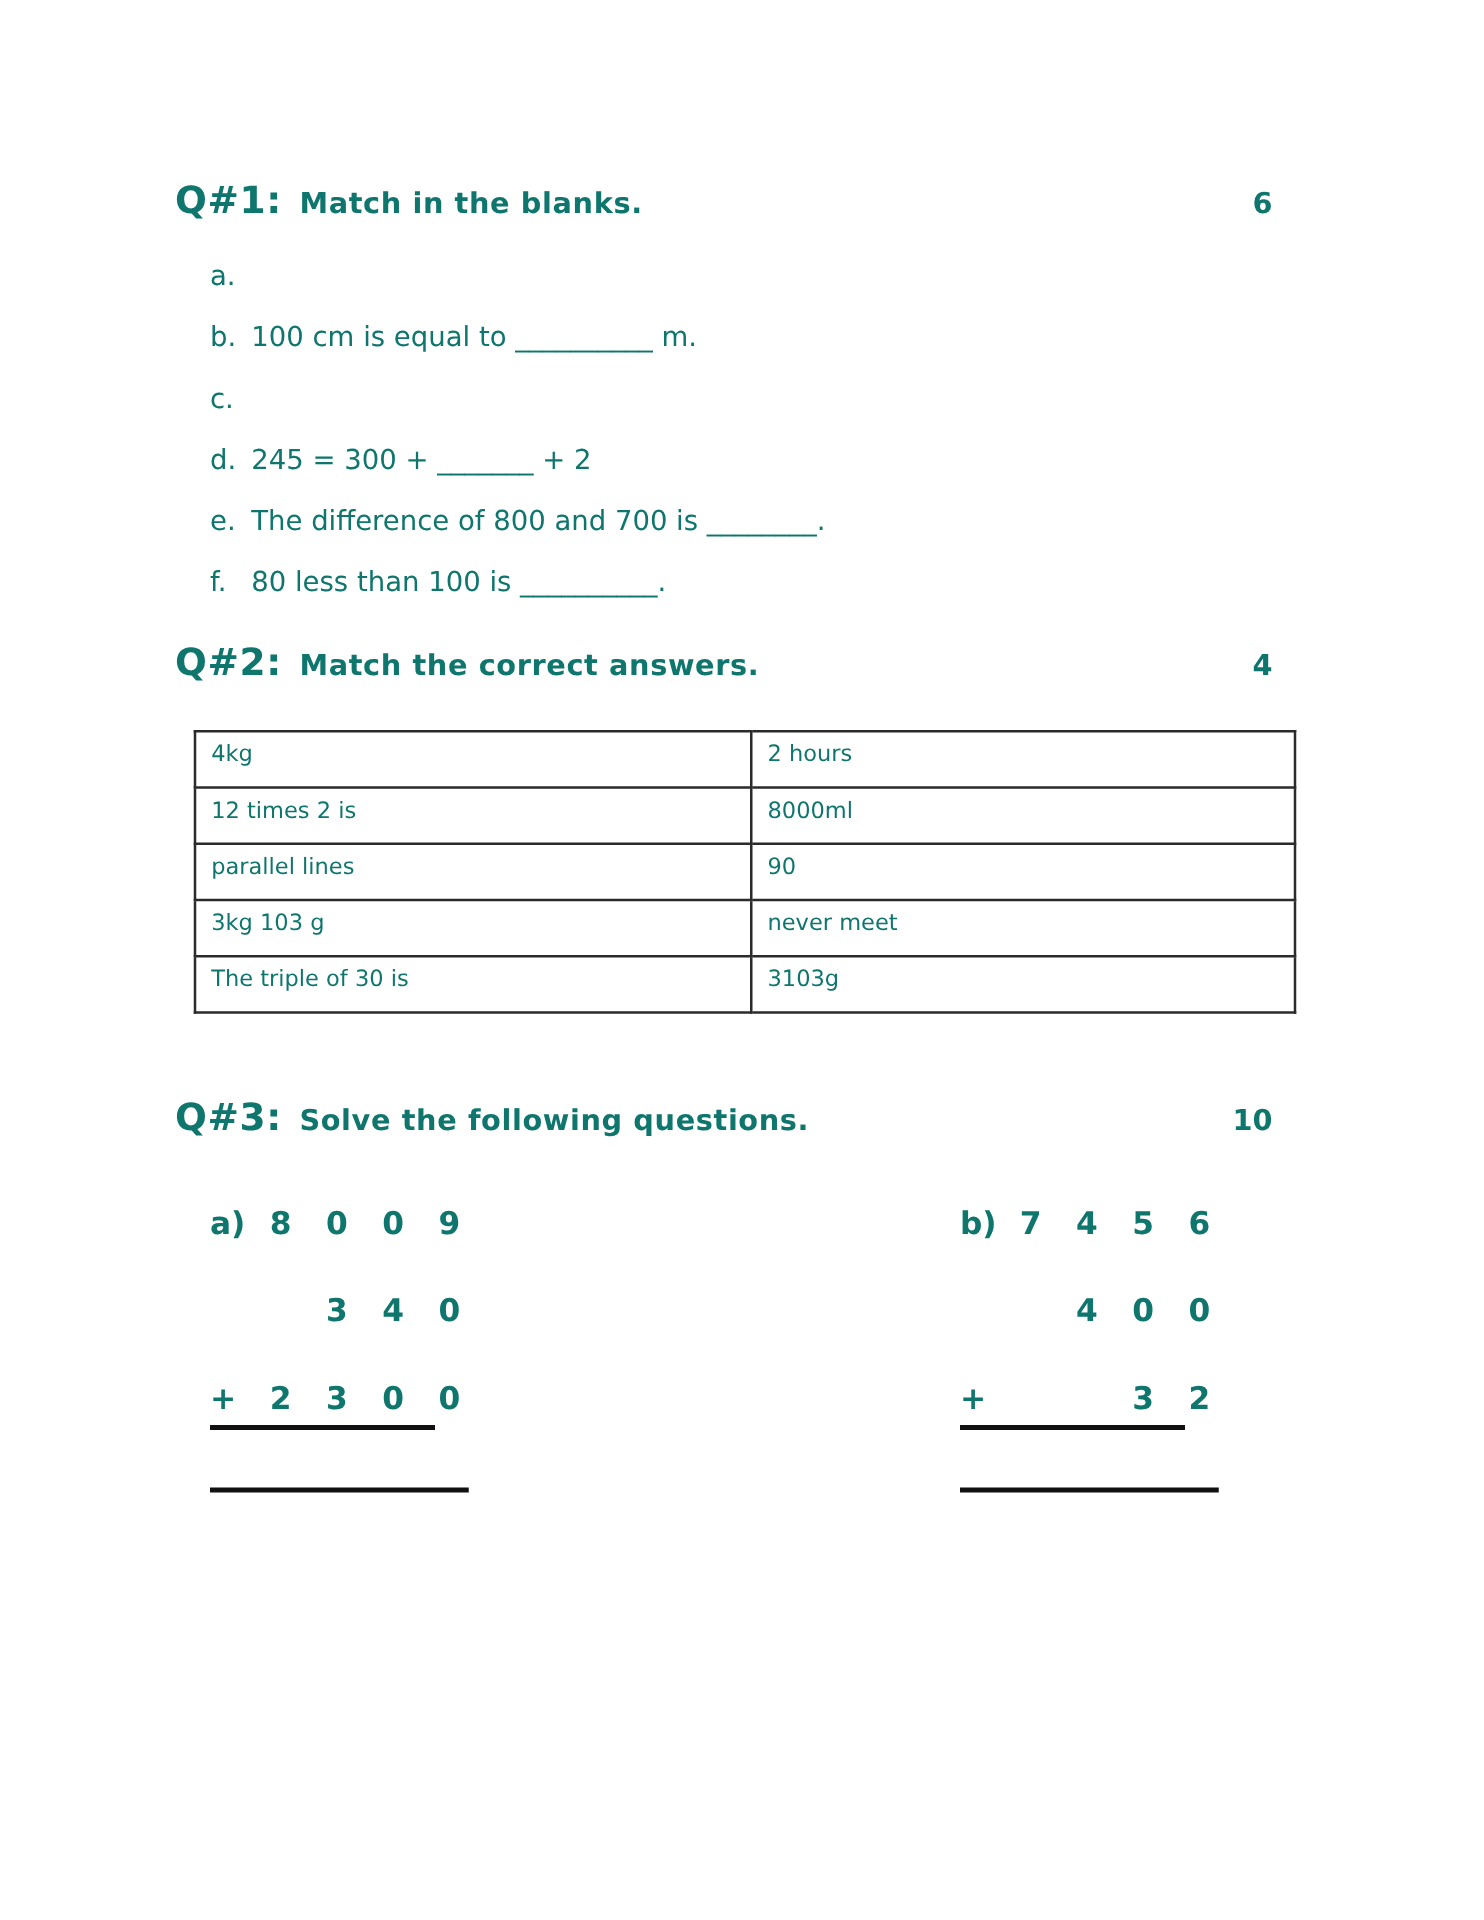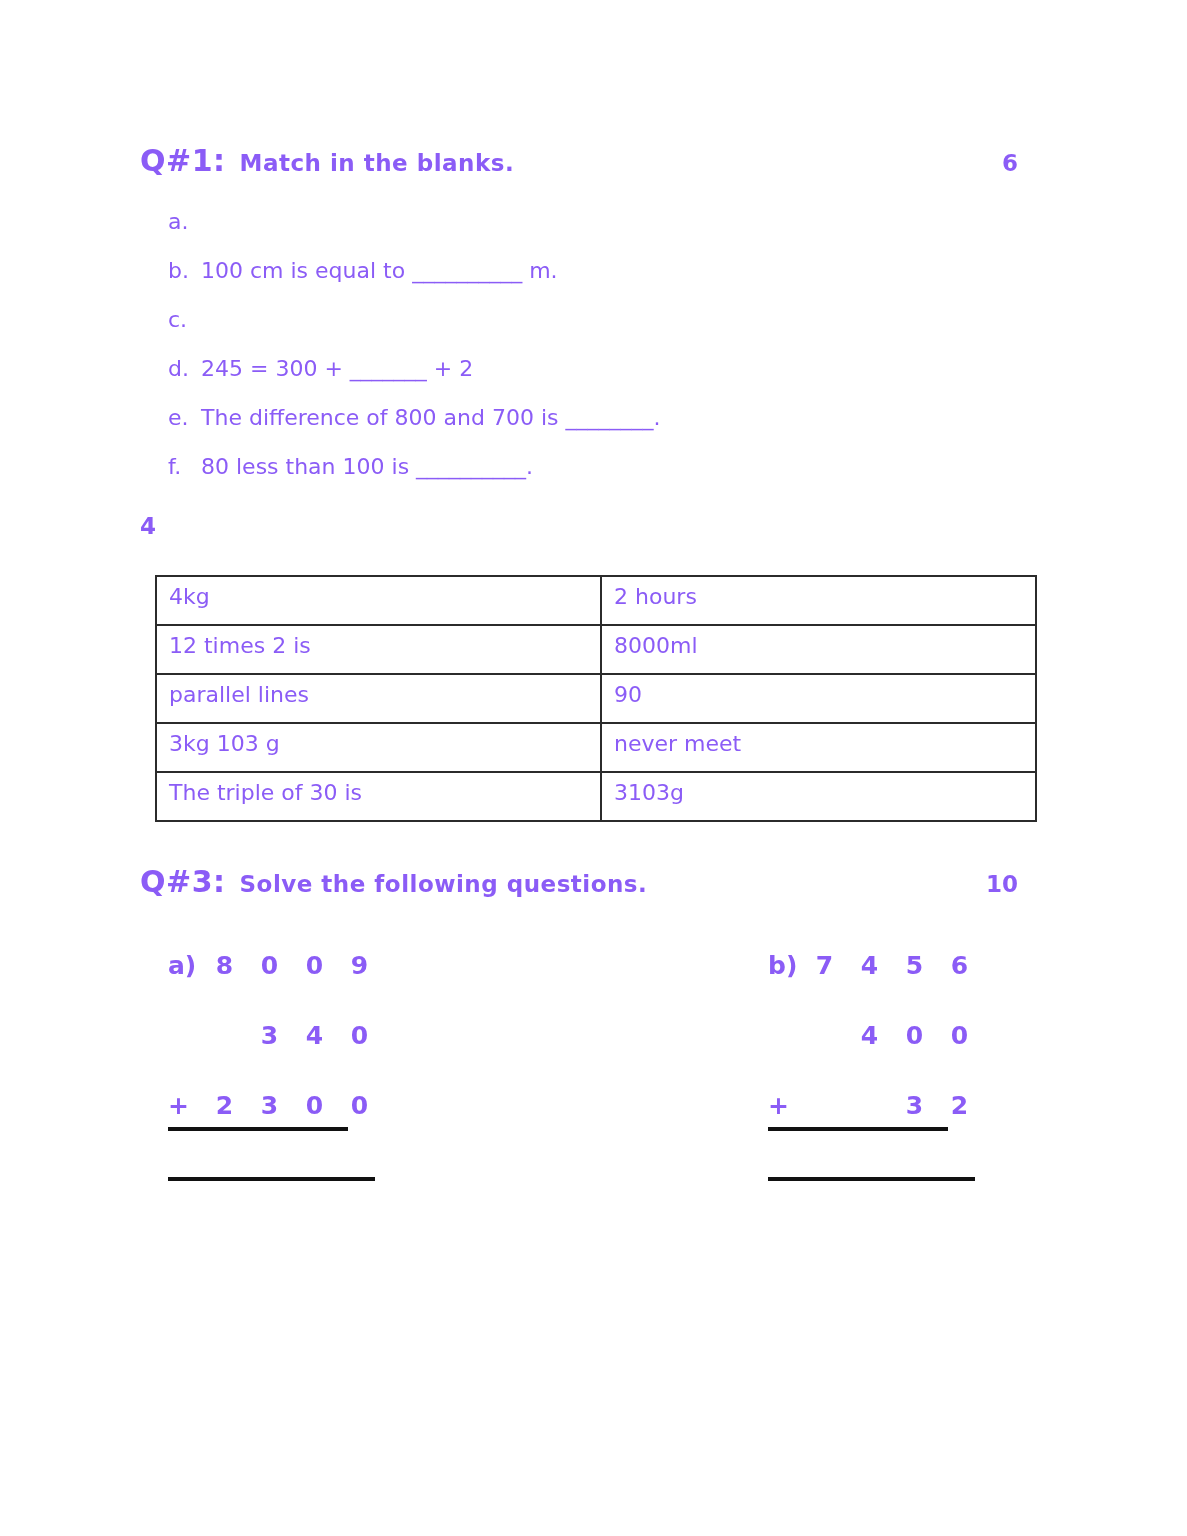--- a/index.html
+++ b/index.html
@@ -1,21 +1,21 @@
 <!DOCTYPE html>
 <html><head>
 <meta charset="utf-8">
 <style>
   html, body { margin: 0; padding: 0; background: #ffffff; }
   .page {
     position: relative;
     width: 1187px;
     height: 1536px;
     background: #ffffff;
-    color: #8b5cf6;
+    color: #0f766e;
     font-family: "DejaVu Sans", sans-serif;
     overflow: hidden;
   }
   .content { position: absolute; left: 140px; top: 143px; width: 900px; }
 
   
   .q-header {
     display: flex;
     justify-content: space-between;
     align-items: baseline;
@@ -35,28 +35,28 @@
   
   .q2-section { margin-top: 32px; }
   .match-table {
     border-collapse: collapse;
     table-layout: fixed;
     width: 882px;
     margin: 36px 0 0 15px;
   }
   .match-table td {
     border: 2px solid #2b2b2b;
-    font-size: 22px;
+    font-size: 18px;
     padding: 7px 12px 15px 12px;
     vertical-align: top;
   }
   .match-table td.col-left { width: 419px; }
 
   
-  .q3-section { margin-top: 42px; }
+  .q3-section { margin-top: 66px; }
   .problems { position: relative; margin-top: 52px; height: 240px; }
   .problem { position: absolute; top: 0; }
   .problem-a { left: 28px; }
   .problem-b { left: 628px; }
   .prow {
     display: flex;
     height: 30px;
     margin-bottom: 40px;
     font-size: 25px;
     font-weight: bold;
@@ -113,20 +113,24 @@
         </div>
         <div class="item">
           <span class="item-letter">f.</span>
           <span class="item-text">80 less than 100 is __________.</span>
         </div>
       </div>
     </section>
 
     <section class="q2-section">
       <header class="q-header">
+        <div class="q-title">
+          <span class="q-label">Q#2:</span>
+          <span class="q-text">Match the correct answers.</span>
+        </div>
         <span class="q-marks">4</span>
       </header>
 
       <table class="match-table">
         <tbody>
           <tr>
             <td class="col-left">4kg</td>
             <td class="col-right">2 hours</td>
           </tr>
           <tr>

